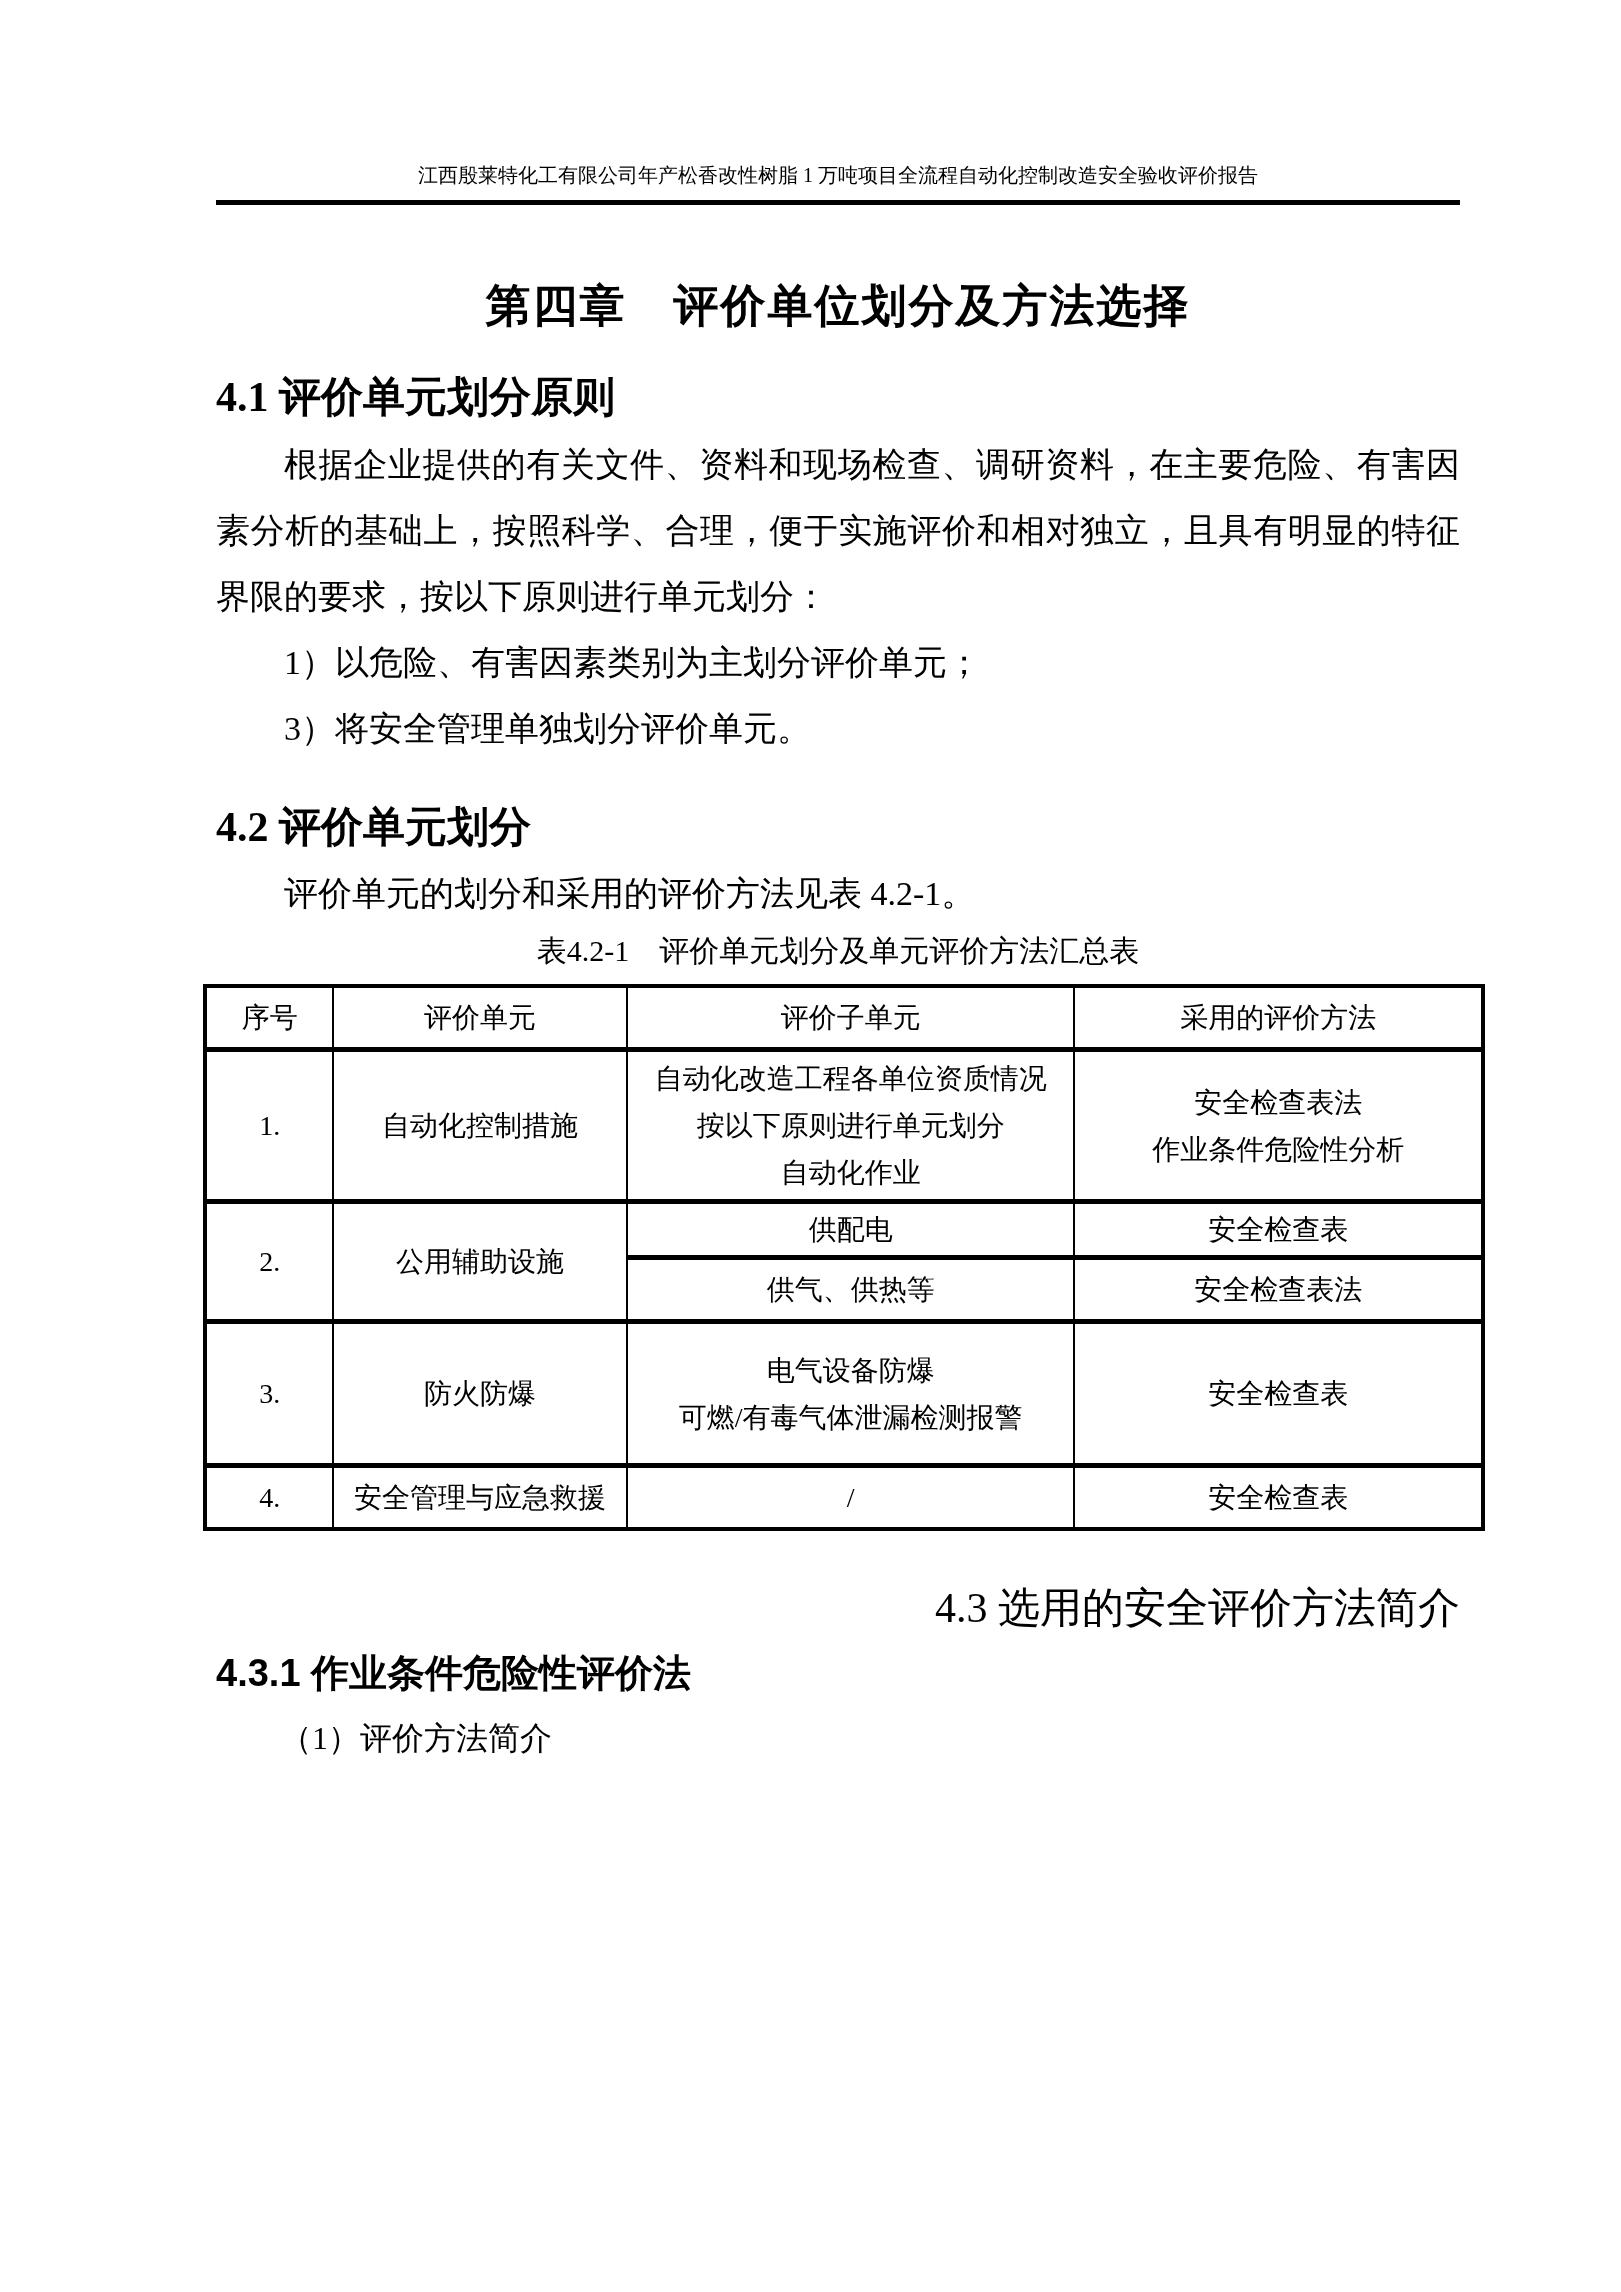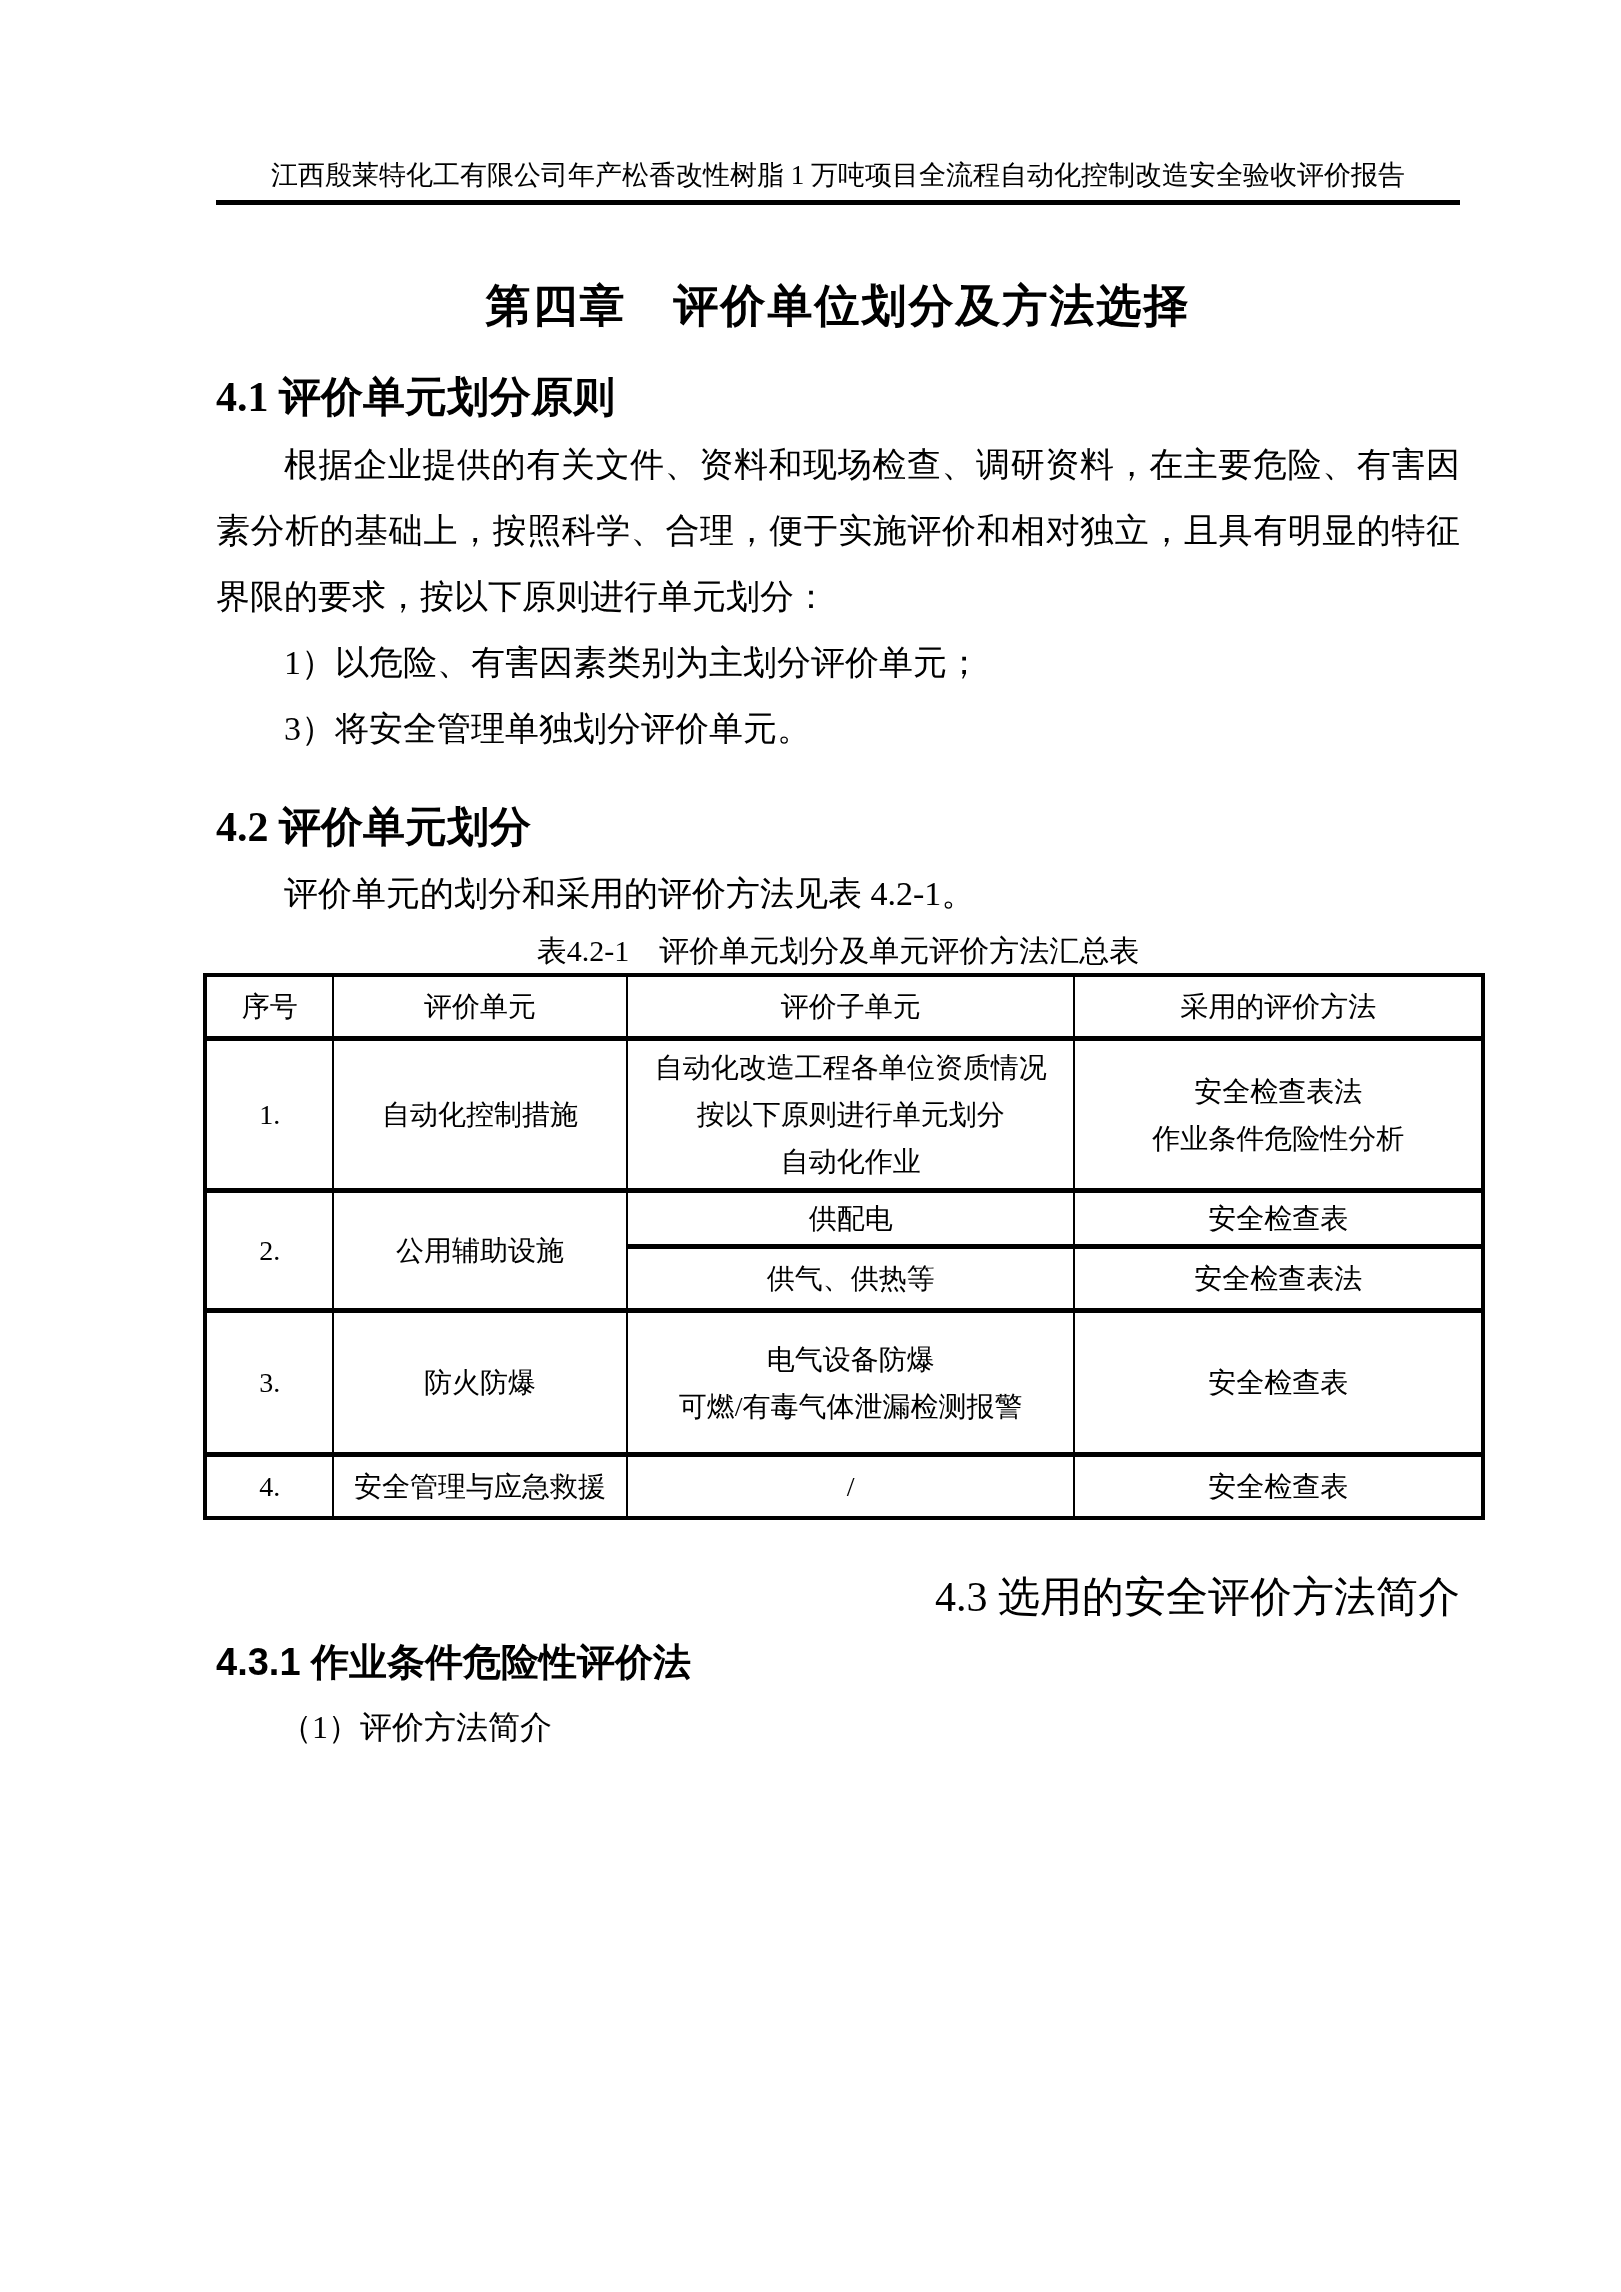--- a/index.html
+++ b/index.html
@@ -12,21 +12,21 @@
     box-sizing: border-box;
     padding-top: 155px;
     color: #000;
     font-family: "Liberation Serif", "DejaVu Serif", serif;
   }
   .content { margin-left: 216px; margin-right: 161px; }
 
   
   .doc-header {
     text-align: center;
-    font-size: 27px;
+    font-size: 20px;
     line-height: 41px;
     padding-bottom: 3.9px;
     border-bottom: 5.9px solid #000;
   }
 
   .chapter-title {
     text-align: center;
     font-family: "Liberation Sans", "DejaVu Sans", sans-serif;
     font-weight: bold;
     font-size: 45px;
@@ -55,21 +55,21 @@
   }
 
   .table-title {
     text-align: center;
     font-weight: normal;
     font-size: 30px;
     line-height: 43px;
     margin-top: 2px;
   }
 
-  .table-wrap { margin-left: -12.7px; width: 1282px; margin-top: 1px; }
+  .table-wrap { margin-left: -12.7px; width: 1282px; margin-top: 12px; }
   table.unit-table {
     border-collapse: collapse;
     width: 100%;
     table-layout: fixed;
     font-size: 28px;
     border: 4.9px solid #000;
   }
   table.unit-table th, table.unit-table td {
     border: 2.9px solid #000;
     text-align: center;

